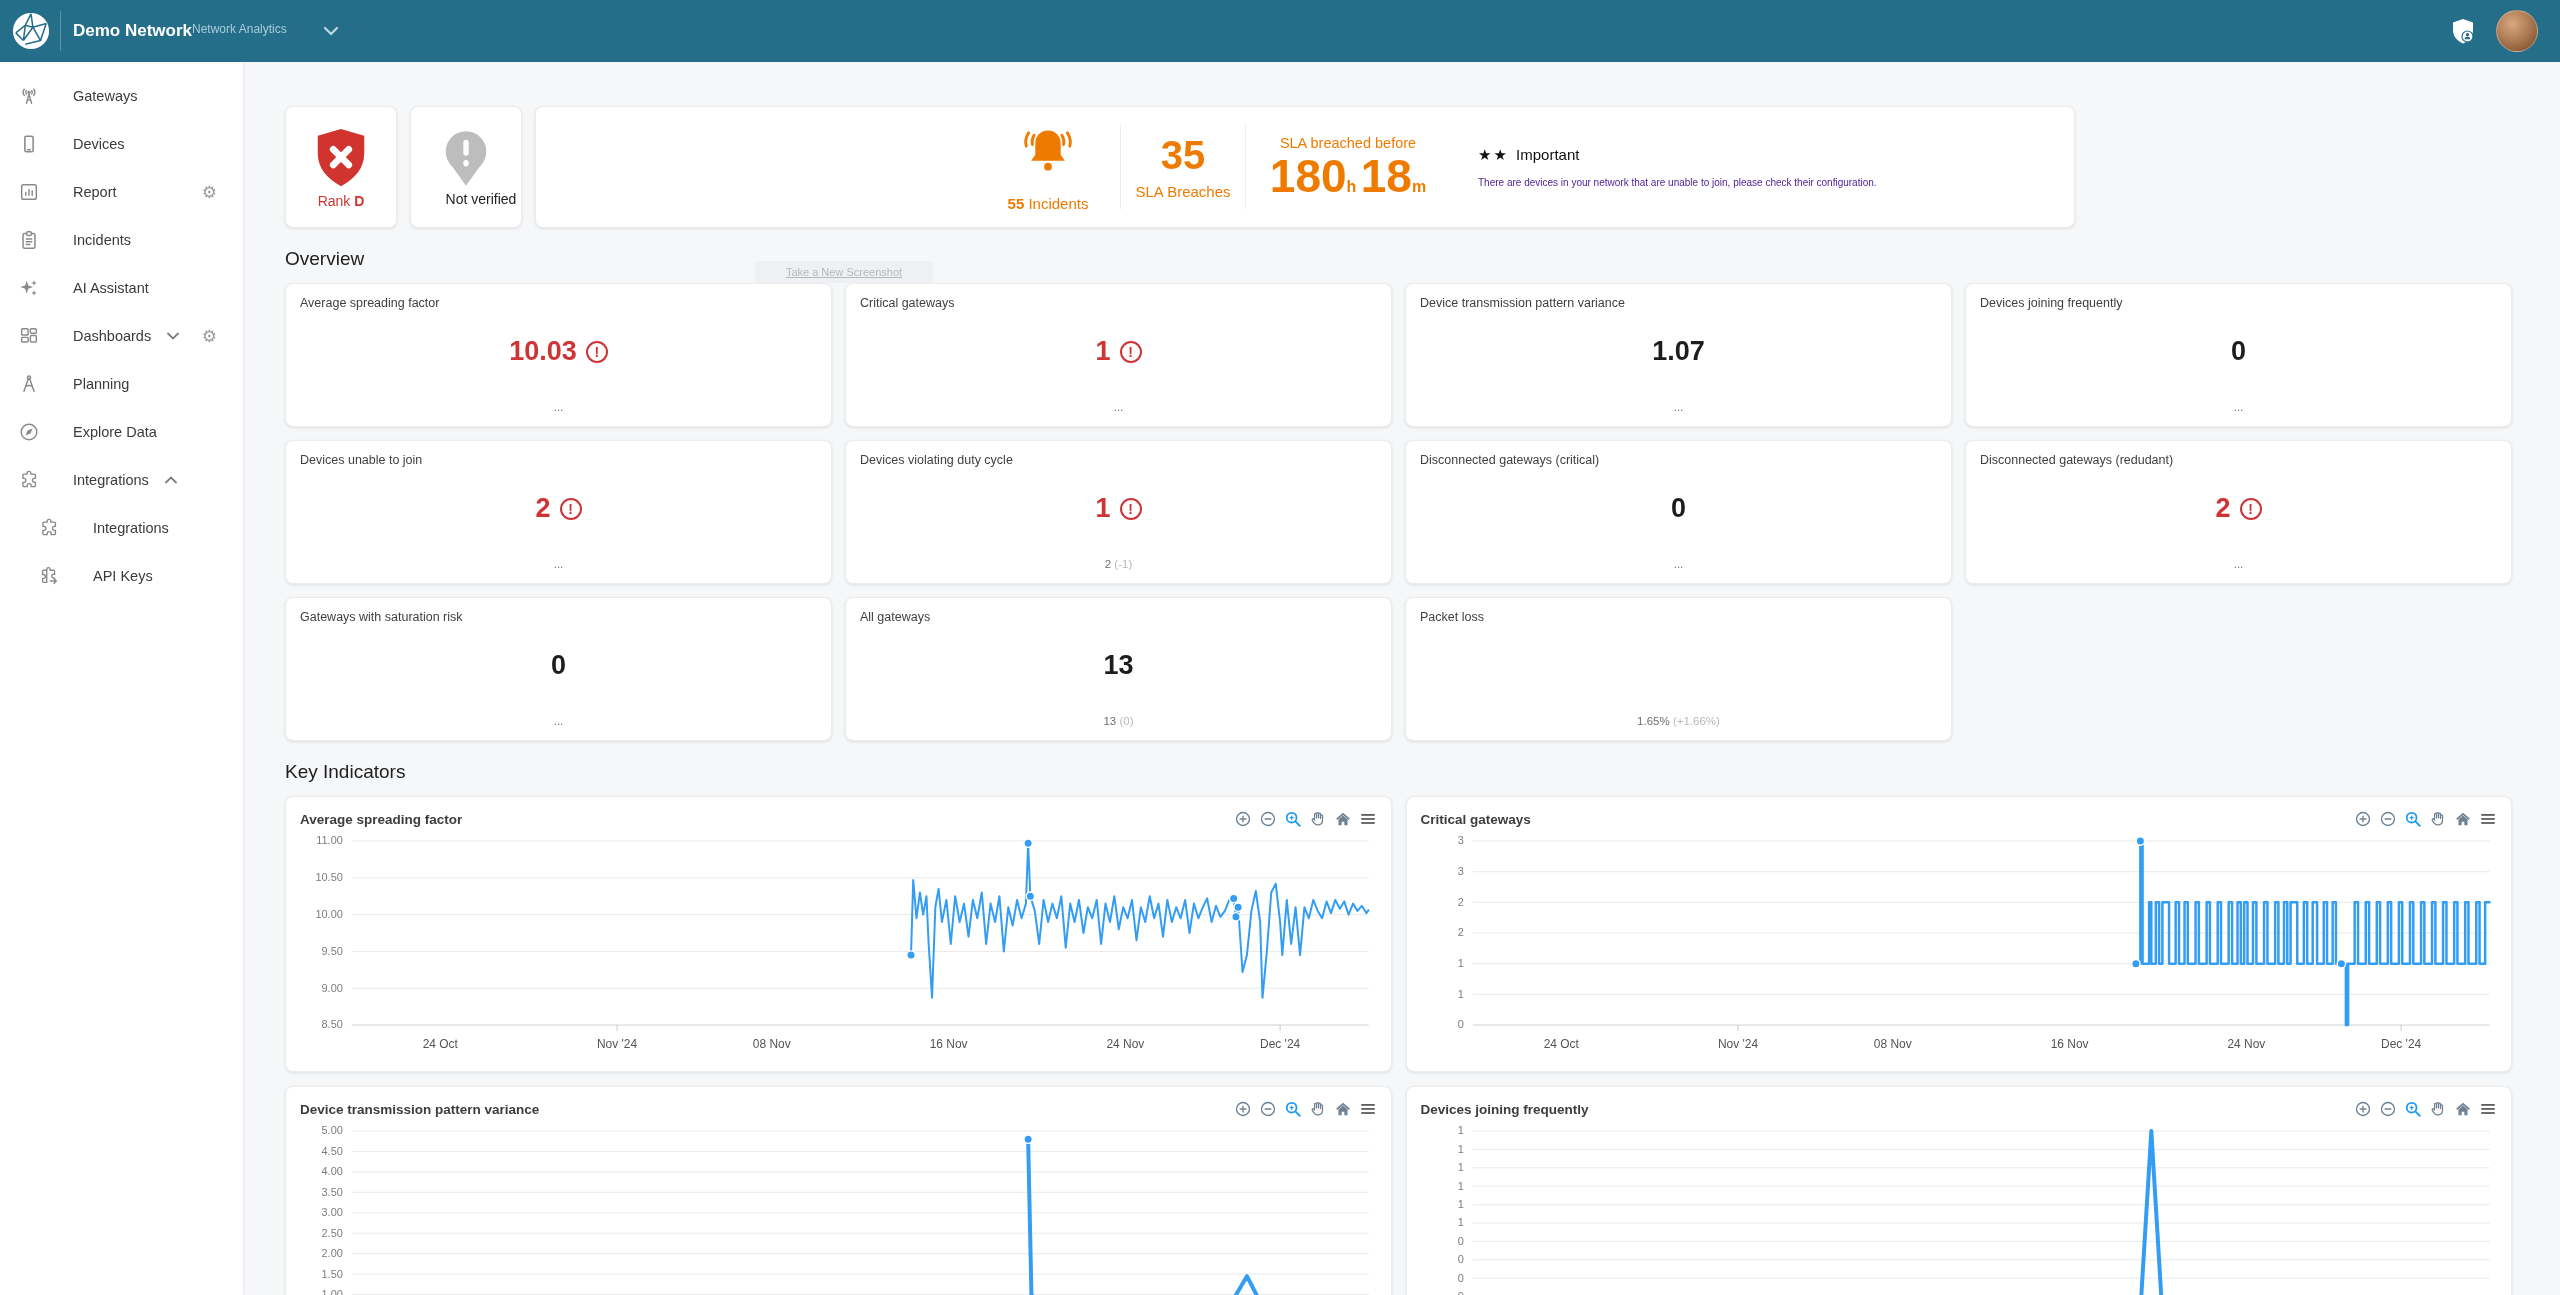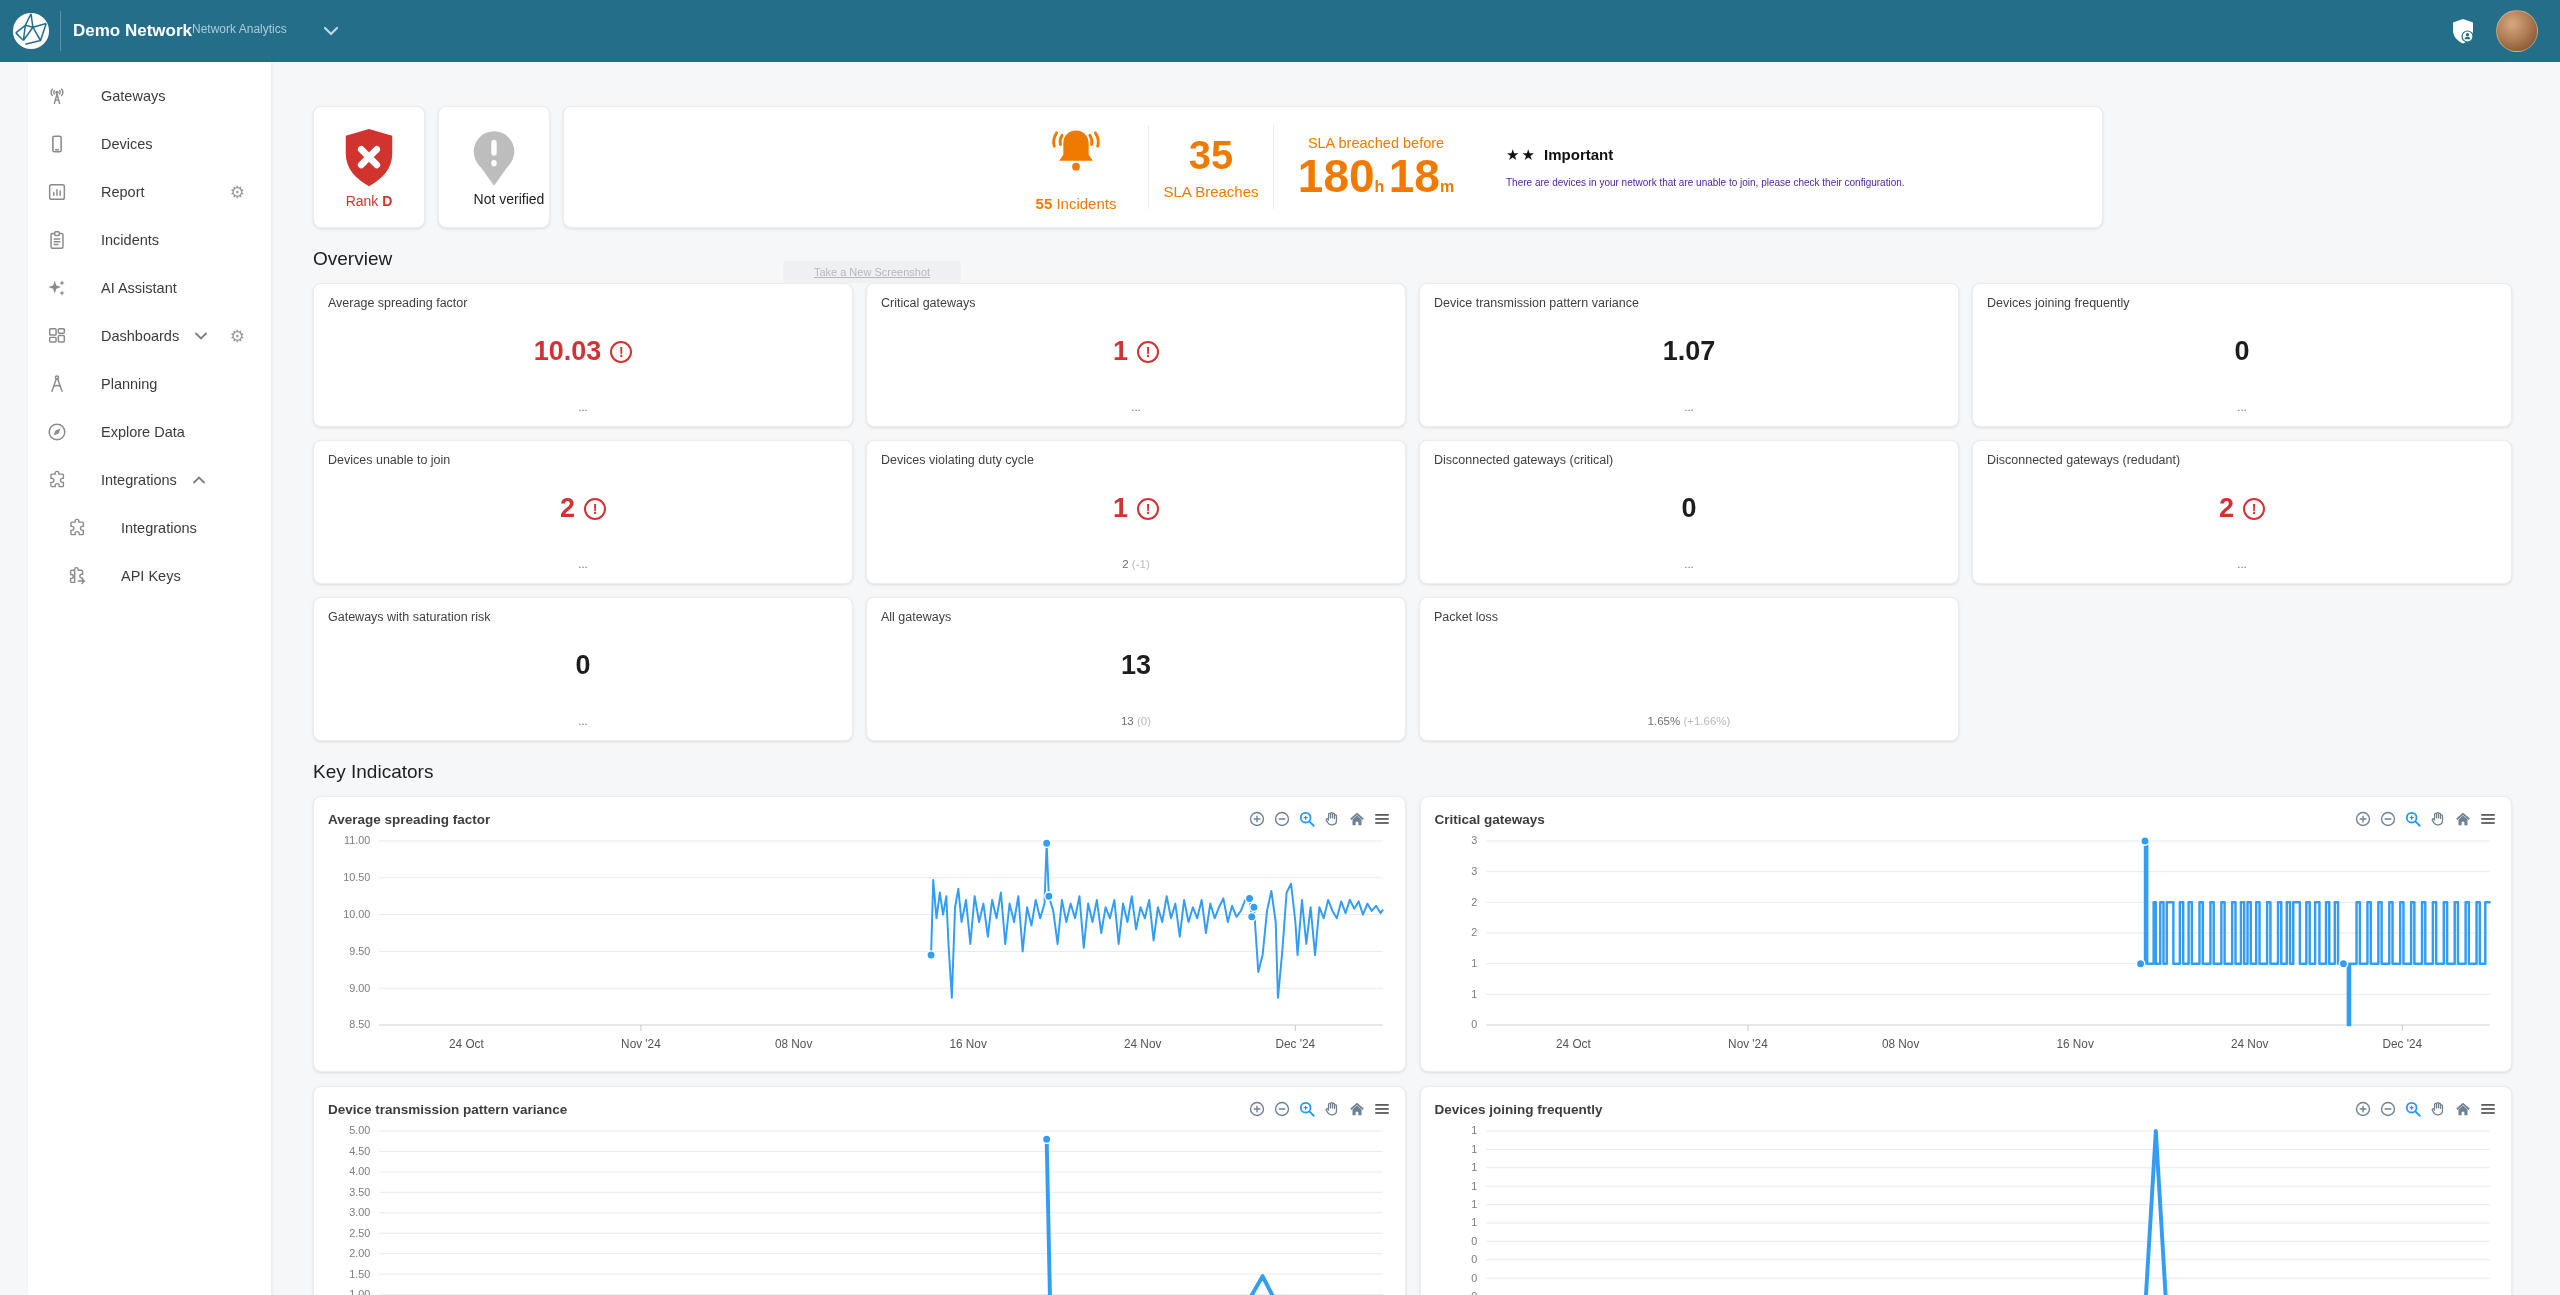--- a/index.html
+++ b/index.html
@@ -14,21 +14,21 @@
   .brand-text{display:flex;flex-direction:row;line-height:1.15;}
   .brand-title{color:#fff;font-size:17px;font-weight:bold;}
   .brand-sub{color:#a9cbd9;font-size:12px;margin-top:2px;}
   .brand-chevron{margin-left:36px;color:#bfd9e3;}
   .topbar-right{display:flex;align-items:center;gap:18px;}
   .avatar{width:42px;height:42px;border-radius:50%;
     background:radial-gradient(circle at 38% 32%,#d8a87f 0%,#b07d55 45%,#6f4526 100%);
     border:1px solid rgba(255,255,255,.35);}
 
   
-  .layout{display:flex;height:1233px;padding-left:28px;}
+  .layout{display:flex;height:1233px;}
   .sidebar{width:243px;background:#fff;box-shadow:1px 0 3px rgba(0,0,0,.07);padding-top:10px;flex:none;z-index:2;}
   .side-item{position:relative;display:flex;align-items:center;height:48px;padding-left:18px;cursor:pointer;}
   .side-item.sub{padding-left:38px;}
   .side-ico{width:22px;height:22px;flex:none;display:flex;align-items:center;justify-content:center;color:#8a8a8a;}
   .side-label{margin-left:33px;font-size:14.5px;color:#3b3b3b;}
   .side-chevron{margin-left:16px;color:#7e7e7e;}
   .side-gear{position:absolute;right:26px;font-size:17px;color:#9a9a9a;line-height:1;}
 
   .content{flex:1;position:relative;overflow:hidden;padding:0 48px 0 42px;}
 
@@ -49,21 +49,21 @@
   .sla-num{font-size:40px;font-weight:bold;color:#ef7a00;line-height:1;}
   .sla-lab{font-size:15px;color:#ef7a00;margin-top:8px;}
   .inc-time{width:192px;}
   .time-lab{font-size:14.5px;color:#ef7a00;margin-bottom:2px;}
   .time-val{color:#ef7a00;font-weight:bold;line-height:1;white-space:nowrap;}
   .time-val .big{font-size:46px;}
   .time-val .unit{font-size:16px;font-weight:bold;}
   .inc-important{margin-left:34px;width:580px;align-items:flex-start;}
   .imp-title-row{font-size:15px;color:#111;}
   .imp-stars{letter-spacing:2px;font-size:15px;margin-right:3px;}
-  .imp-title{font-weight:bold;text-align:center;}
+  .imp-title{font-weight:normal;text-align:center;}
   .imp-text{font-size:10px;color:#4c1d95;margin-top:13px;}
 
   
   .ghost-btn{position:absolute;left:512px;top:199px;width:178px;height:22px;border-radius:3px;
     background:rgba(233,235,238,.55);color:rgba(110,115,120,.45);font-size:11px;
     display:flex;align-items:center;justify-content:center;z-index:3;text-decoration:underline;}
 
   
   .section-title{font-size:19px;color:#202020;font-weight:500;margin:20px 0 13px 0;}
 

